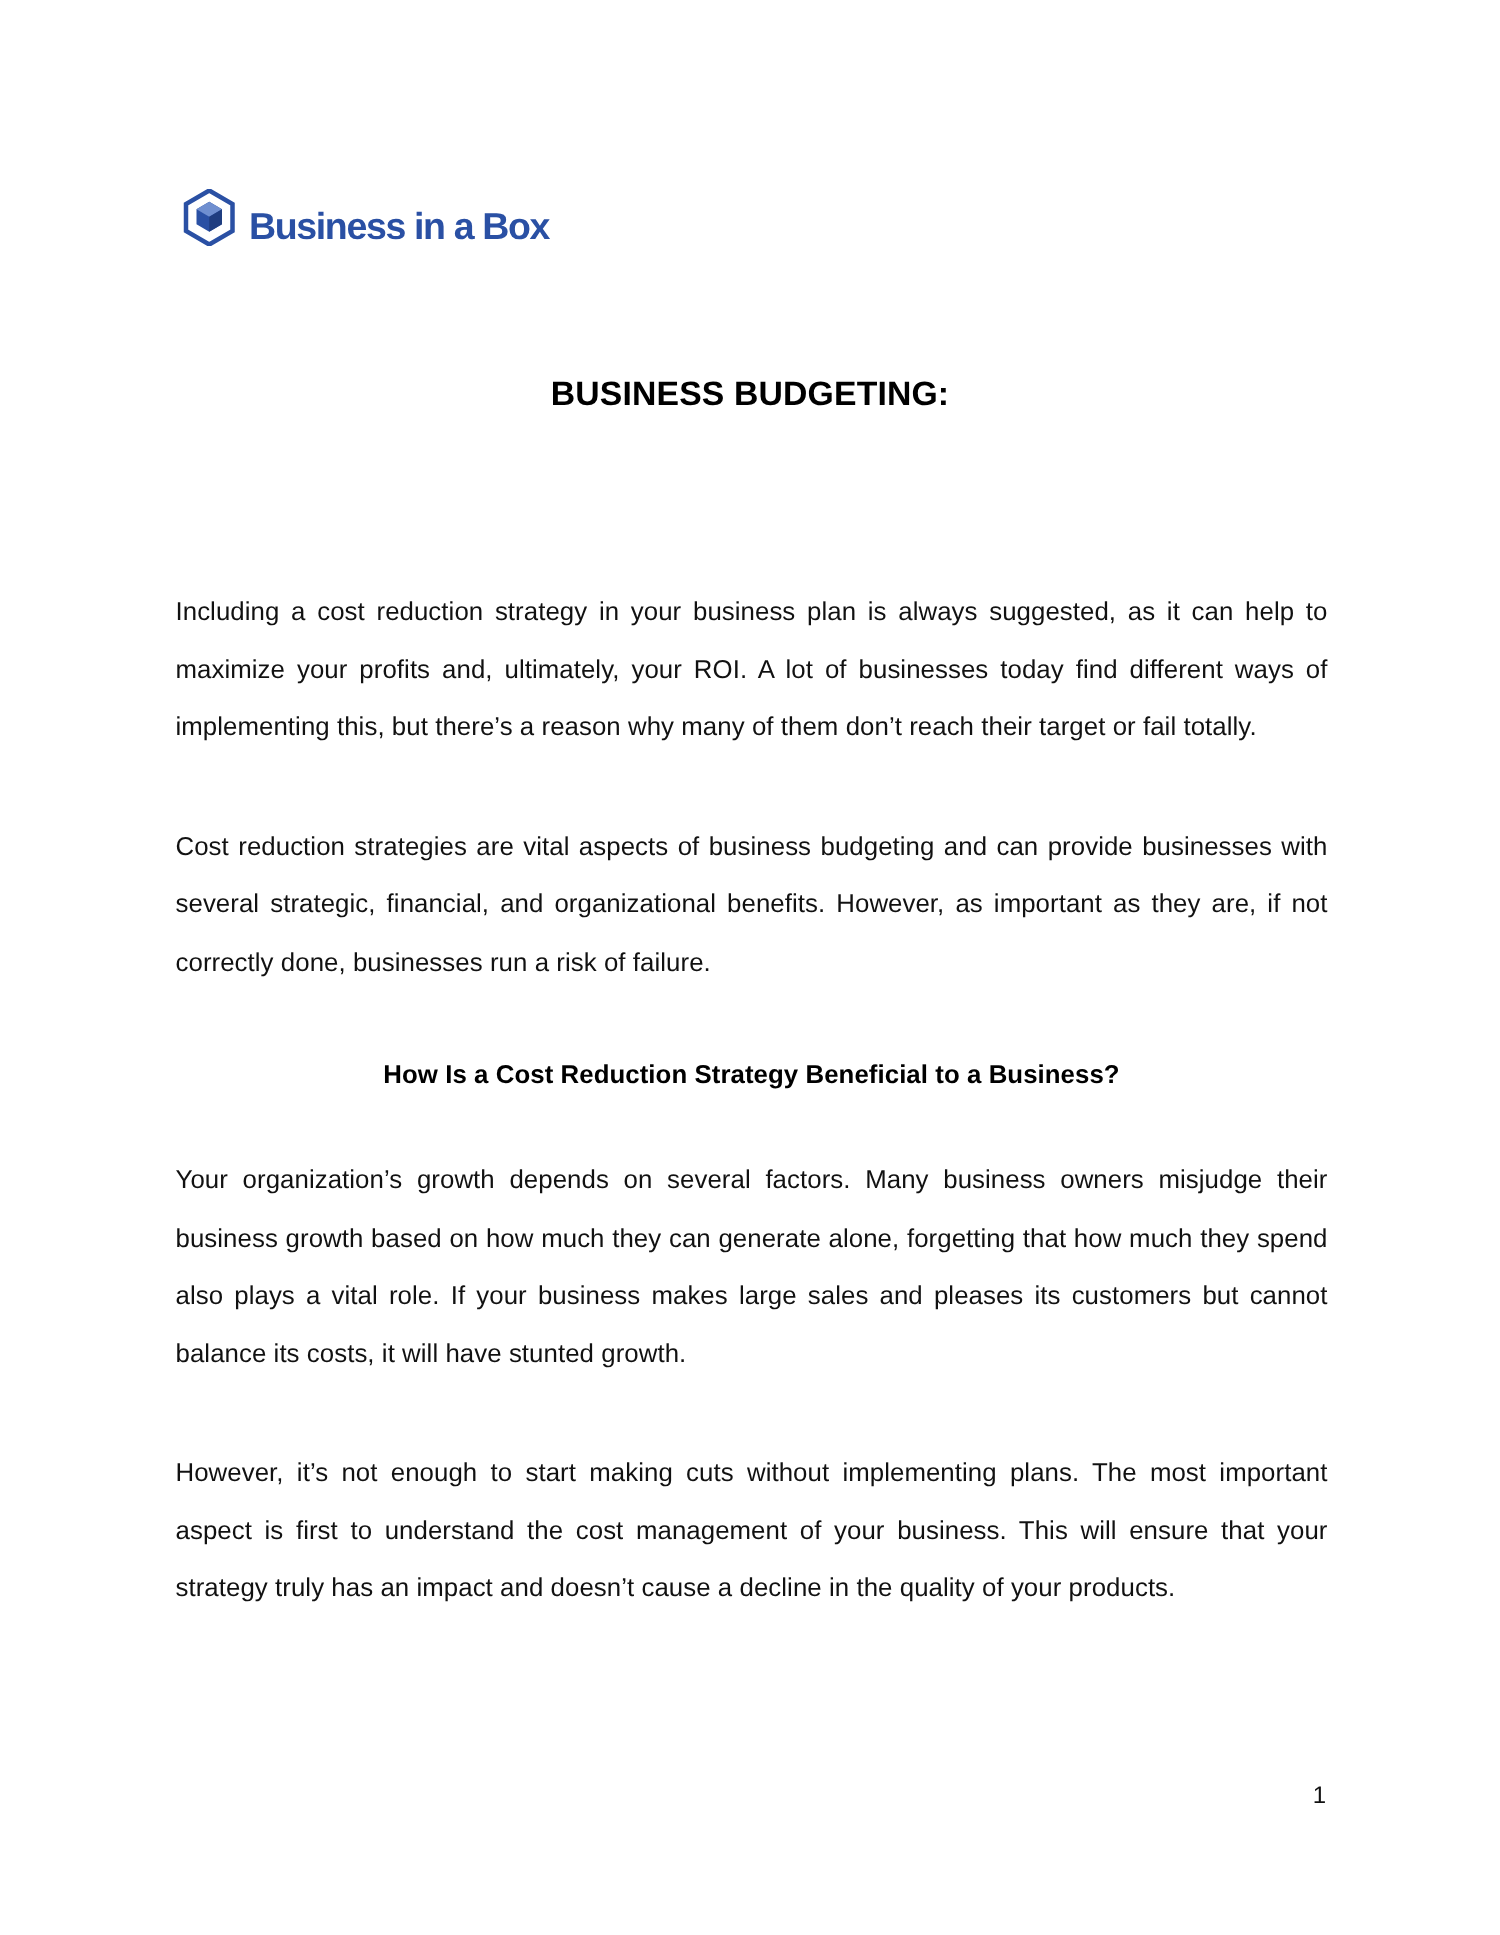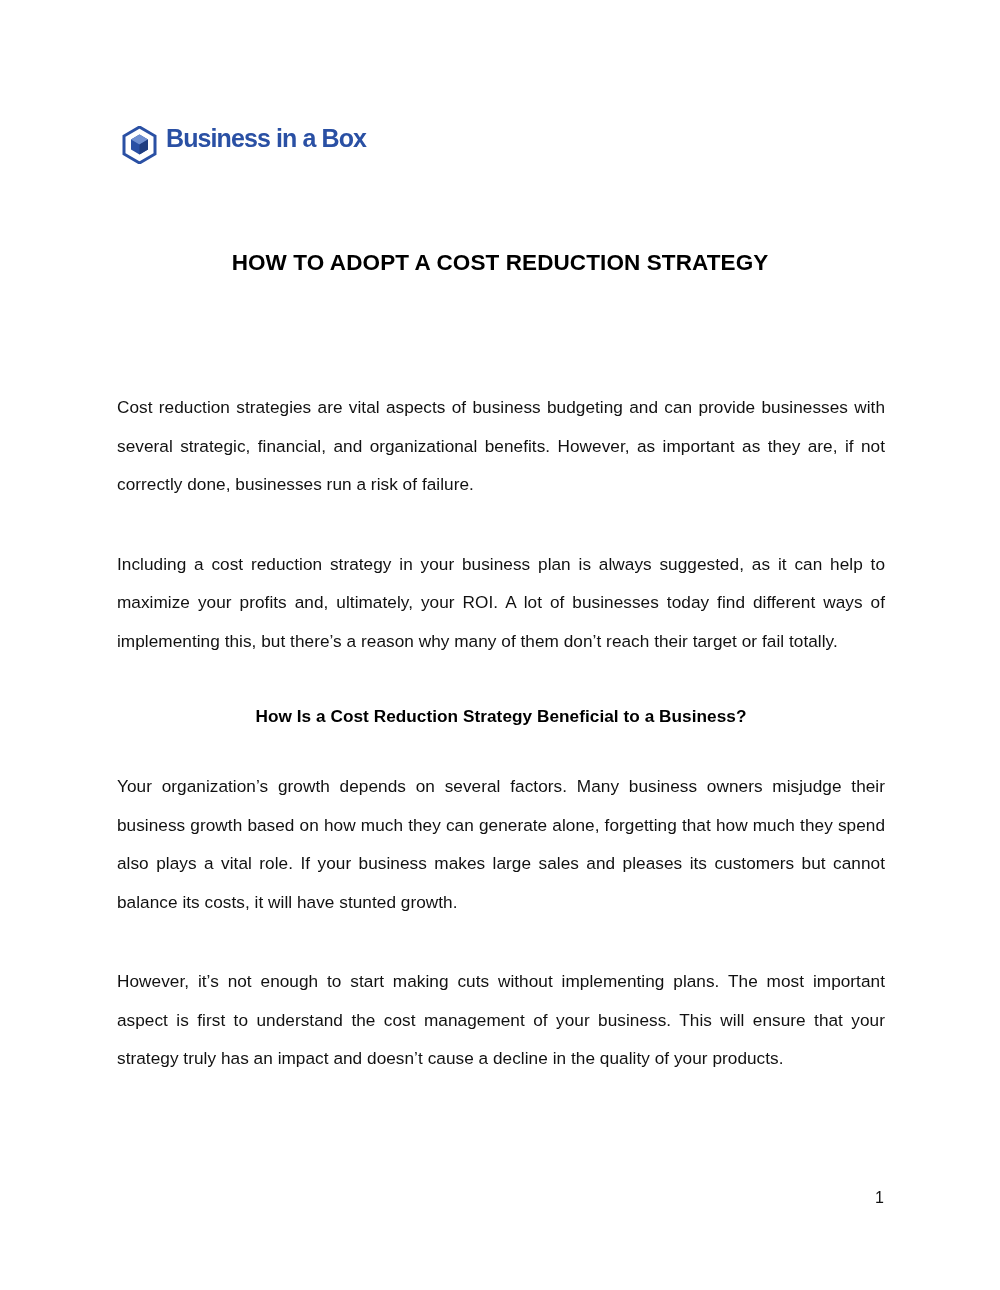--- a/index.html
+++ b/index.html
@@ -21,21 +21,21 @@
     margin: 0 auto;
     overflow: hidden;
   }
 
   
   .logo {
     position: absolute;
     left: 122px;
     top: 126px;
     display: flex;
-    align-items: flex-start;
+    align-items: flex-end;
     gap: 9px;
   }
   .logo-mark {
     width: 35px;
     height: 38px;
     display: block;
     flex: 0 0 auto;
   }
   .logo-text {
     font-family: "Liberation Sans", sans-serif;
@@ -116,26 +116,26 @@
     <svg class="logo-mark" viewBox="0 0 70 76" aria-hidden="true">
       <polygon points="35,2 66,20 66,56 35,74 4,56 4,20" fill="none" stroke="#2a50a4" stroke-width="6"></polygon>
       <polygon points="35,17 52,27 52,47 35,57 18,47 18,27" fill="#2a50a4"></polygon>
       <polygon points="35,17 52,27 35,37 18,27" fill="#6f8fd0"></polygon>
       <polygon points="35,37 52,27 52,47 35,57" fill="#1f3d80"></polygon>
     </svg>
     <div class="logo-text">Business in a Box</div>
   </div>
 
   <div class="doc-title">
-    <div class="t-line">HOW TO ADOPT A COST REDUCTION STRATEGY</div>
+    <div class="t-line">BUSINESS BUDGETING:</div>
   </div>
 
   <div class="content">
+    <p class="para gap-lg">Including a cost reduction strategy in your business plan is always suggested, as it can help to maximize your profits and, ultimately, your ROI. A lot of businesses today find different ways of implementing this, but there’s a reason why many of them don’t reach their target or fail totally.</p>
     <p class="para gap-lg">Cost reduction strategies are vital aspects of business budgeting and can provide businesses with several strategic, financial, and organizational benefits. However, as important as they are, if not correctly done, businesses run a risk of failure.</p>
-    <p class="para gap-lg">Including a cost reduction strategy in your business plan is always suggested, as it can help to maximize your profits and, ultimately, your ROI. A lot of businesses today find different ways of implementing this, but there’s a reason why many of them don’t reach their target or fail totally.</p>
     <h2 class="subhead">How Is a Cost Reduction Strategy Beneficial to a Business?</h2>
     <p class="para gap-lg">Your organization’s growth depends on several factors. Many business owners misjudge their business growth based on how much they can generate alone, forgetting that how much they spend also plays a vital role. If your business makes large sales and pleases its customers but cannot balance its costs, it will have stunted growth.</p>
     <p class="para">However, it’s not enough to start making cuts without implementing plans. The most important aspect is first to understand the cost management of your business. This will ensure that your strategy truly has an impact and doesn’t cause a decline in the quality of your products.</p>
   </div>
 
   <div class="page-number">1</div>
 
 </div>
 
 </body></html>

